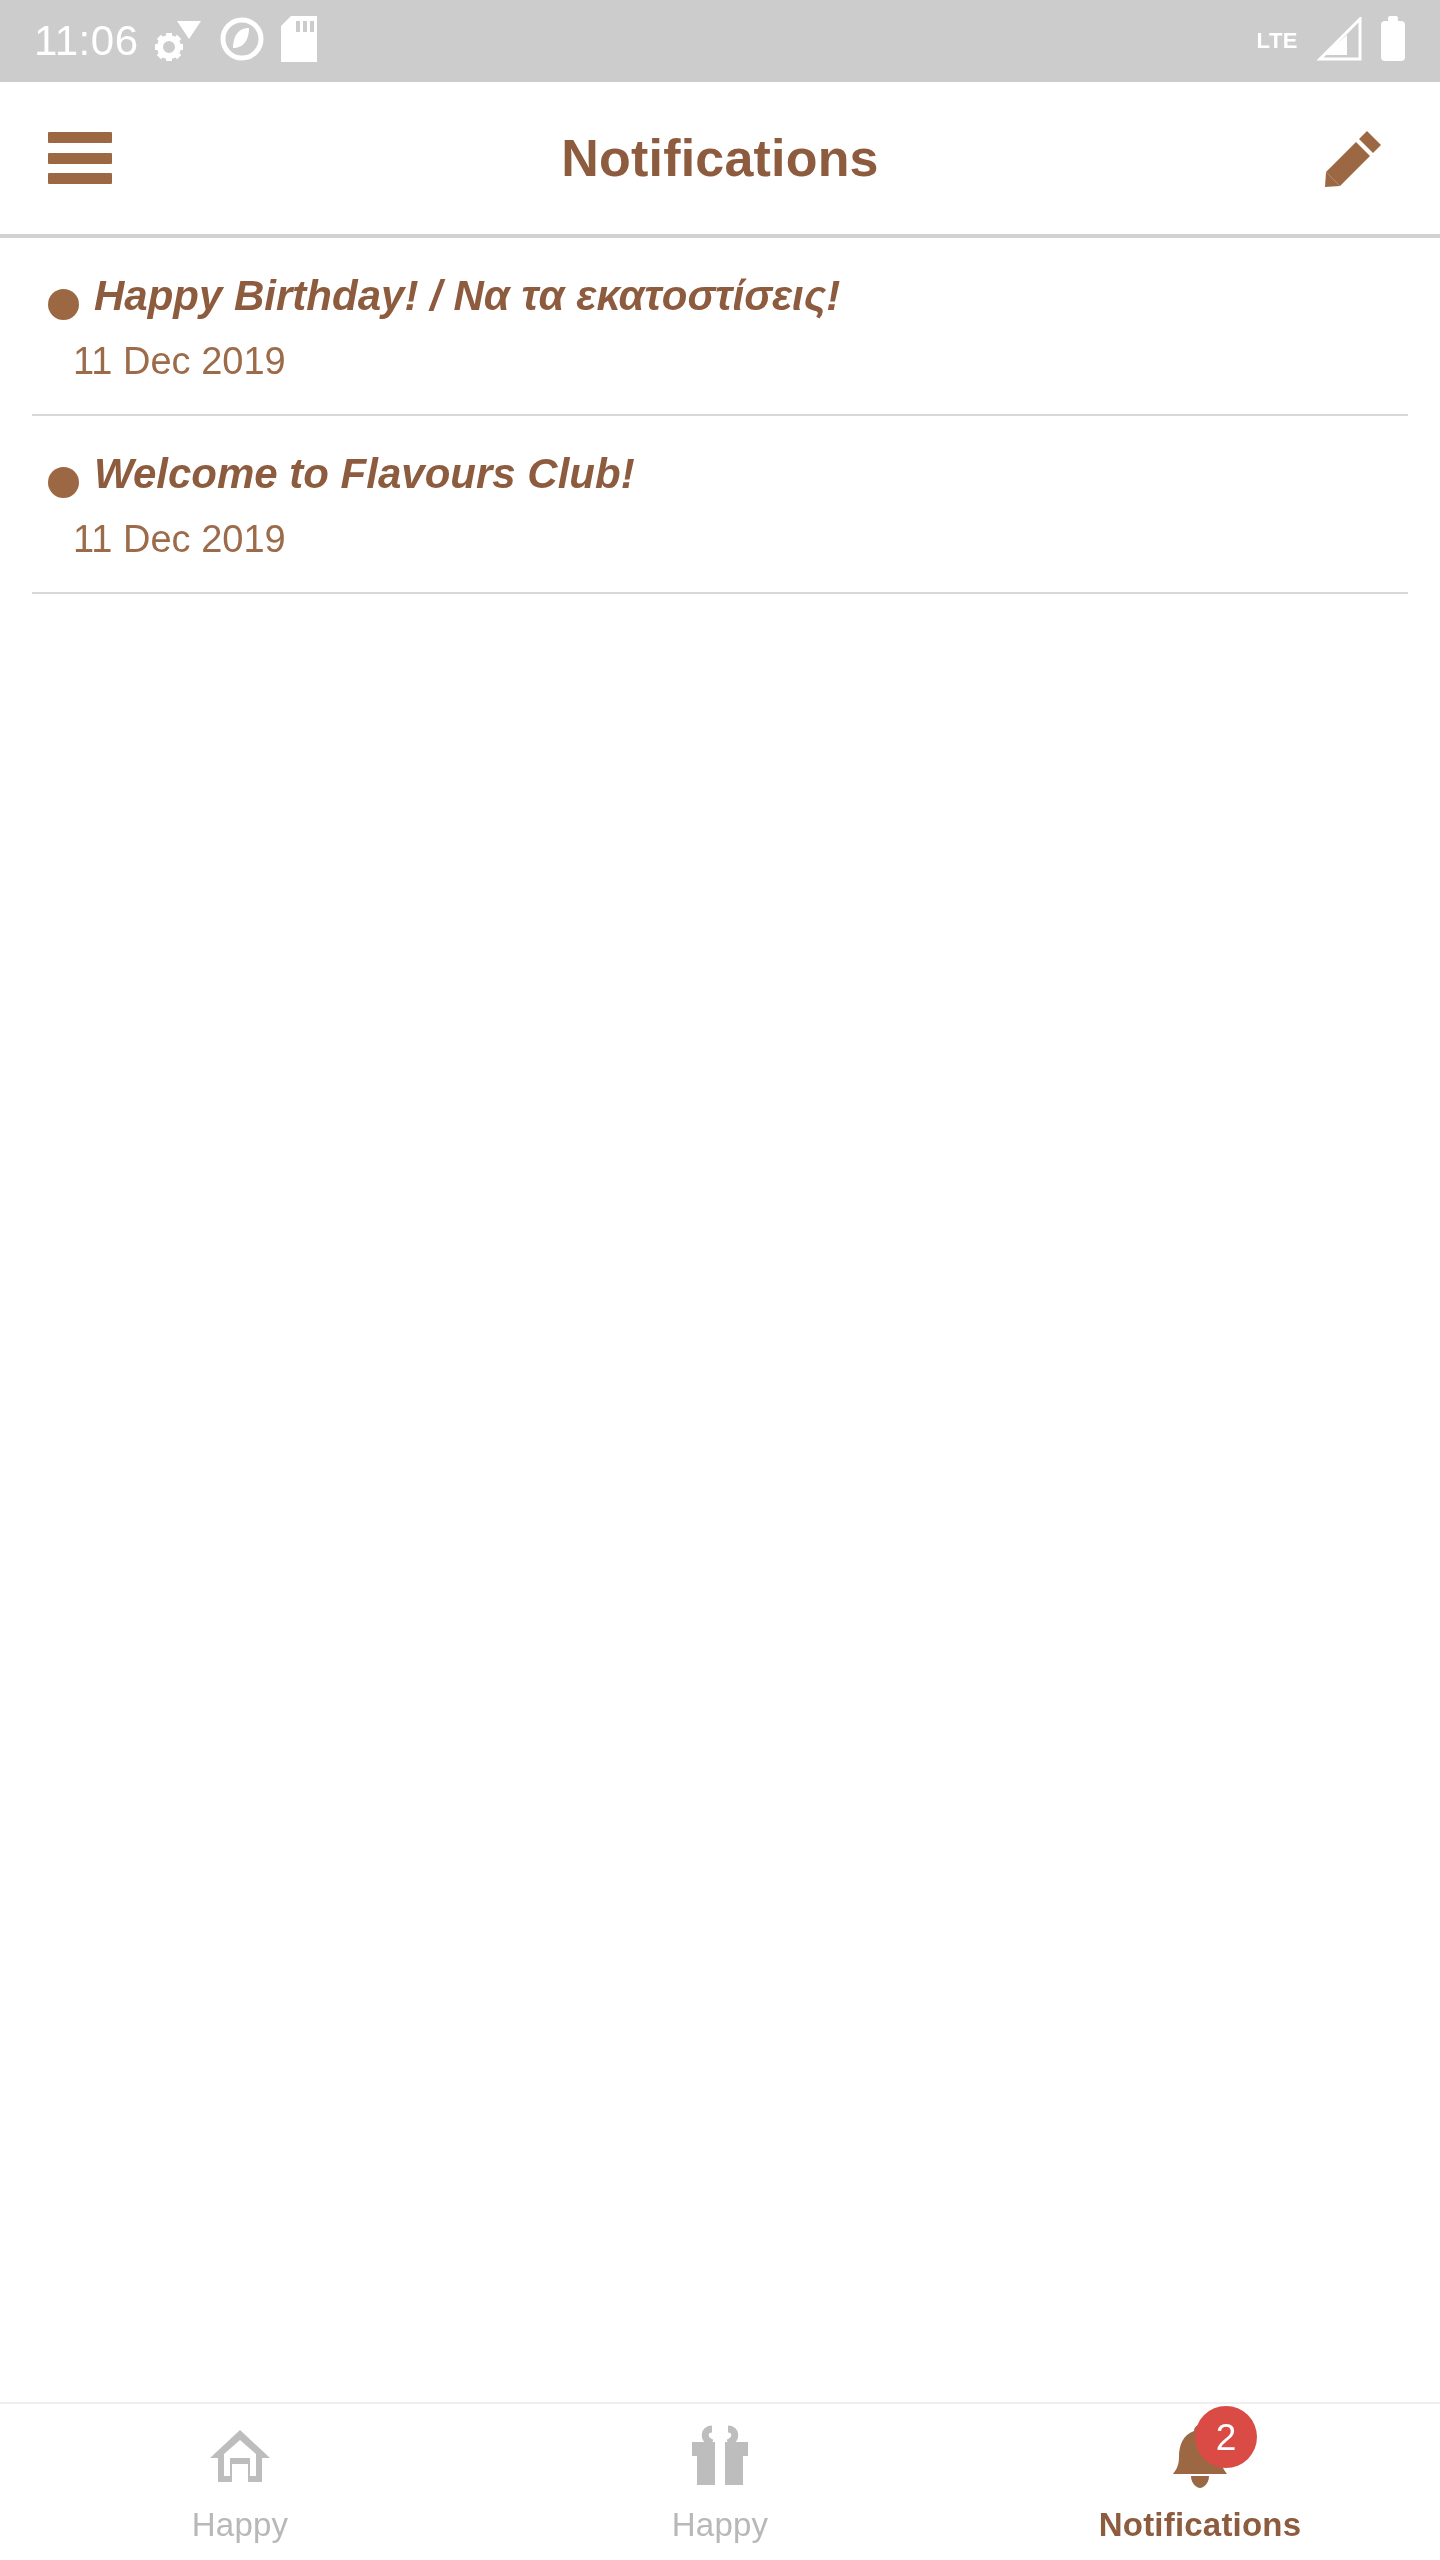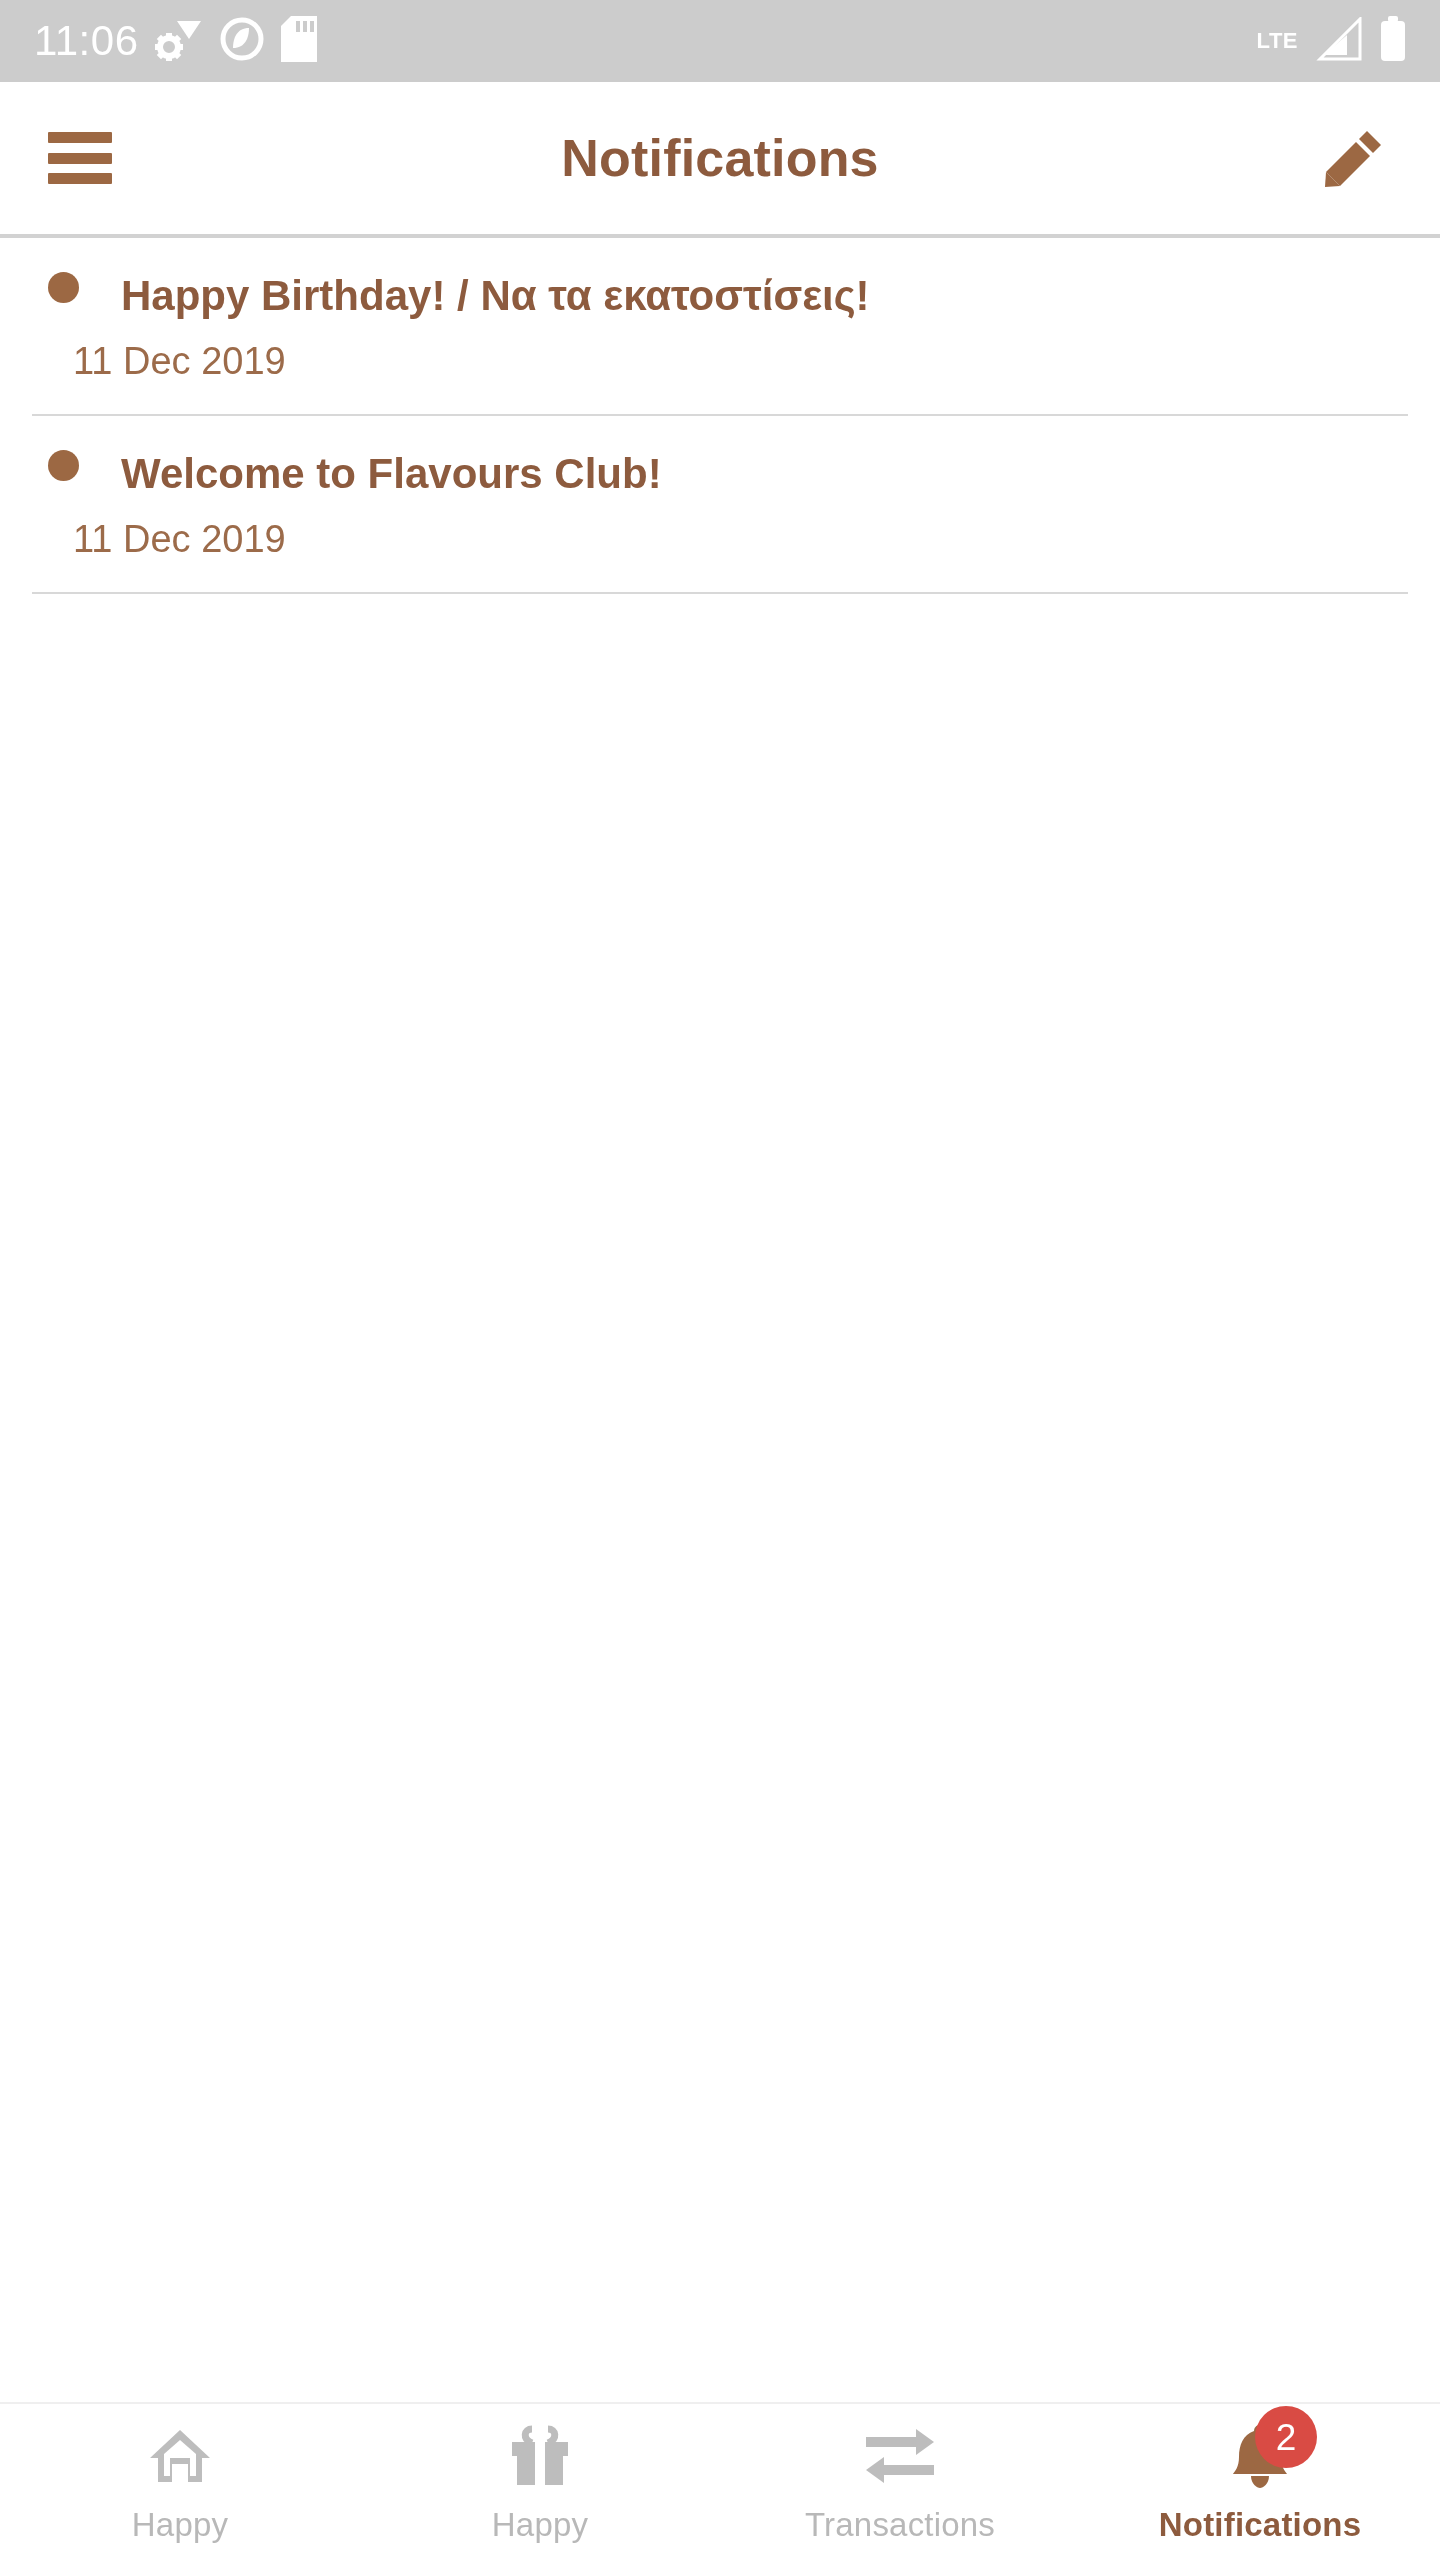--- a/index.html
+++ b/index.html
@@ -90,22 +90,23 @@
     flex:1 1 auto;
     background:#ffffff;
     overflow:hidden;
   }
   .notif-item {
     padding:34px 48px 30px 48px;
     cursor:pointer;
     position:relative;
   }
   .notif-title-row {
-    display:flex; align-items:flex-start;
-    gap:42px;
+    display:flex; align-items:flex-end;
+    gap:15px;
+    font-style:italic;
   }
   .dot {
     width:31px; height:31px;
     border-radius:50%;
     background:#9C6843;
     flex:0 0 auto;
   }
   .notif-title {
     font-size:42px;
     font-weight:bold;
@@ -299,31 +300,20 @@
             <path d="M22 4 C14 4 12 14 22 18 M38 4 C46 4 48 14 38 18" fill="none" stroke="#bdbdbd" stroke-width="7"></path>
             <rect x="2" y="17" width="56" height="14" fill="#bdbdbd"></rect>
             <rect x="7" y="31" width="46" height="29" fill="#bdbdbd"></rect>
             <rect x="25" y="17" width="10" height="43" fill="#ffffff"></rect>
           </svg>
         </span>
       </div>
       <div class="nav-label">Happy</div>
     </div>
 
-    <div class="nav-item">
-      <div class="nav-icon-wrap">
-        <span>
-          <svg width="72" height="58" viewBox="0 0 72 58">
-            <path d="M2 10 L52 10 L52 2 L70 15 L52 28 L52 20 L2 20 Z" fill="#bdbdbd"></path>
-            <path d="M70 38 L20 38 L20 30 L2 43 L20 56 L20 48 L70 48 Z" fill="#bdbdbd"></path>
-          </svg>
-        </span>
-      </div>
-      <div class="nav-label">Transactions</div>
-    </div>
 
     <div class="nav-item active">
       <div class="nav-icon-wrap">
         <span>
           <svg width="62" height="66" viewBox="0 0 62 66">
             <path d="M31 2 C35 2 37 5 37 8 C48 12 52 22 52 34 C52 44 56 48 58 51 L4 51 C6 48 10 44 10 34 C10 22 14 12 25 8 C25 5 27 2 31 2 Z" fill="#9C6843"></path>
             <path d="M22 53 C22 61 28 65 31 65 C34 65 40 61 40 53 Z" fill="#9C6843"></path>
           </svg>
         </span>
         <span class="badge">2</span>

